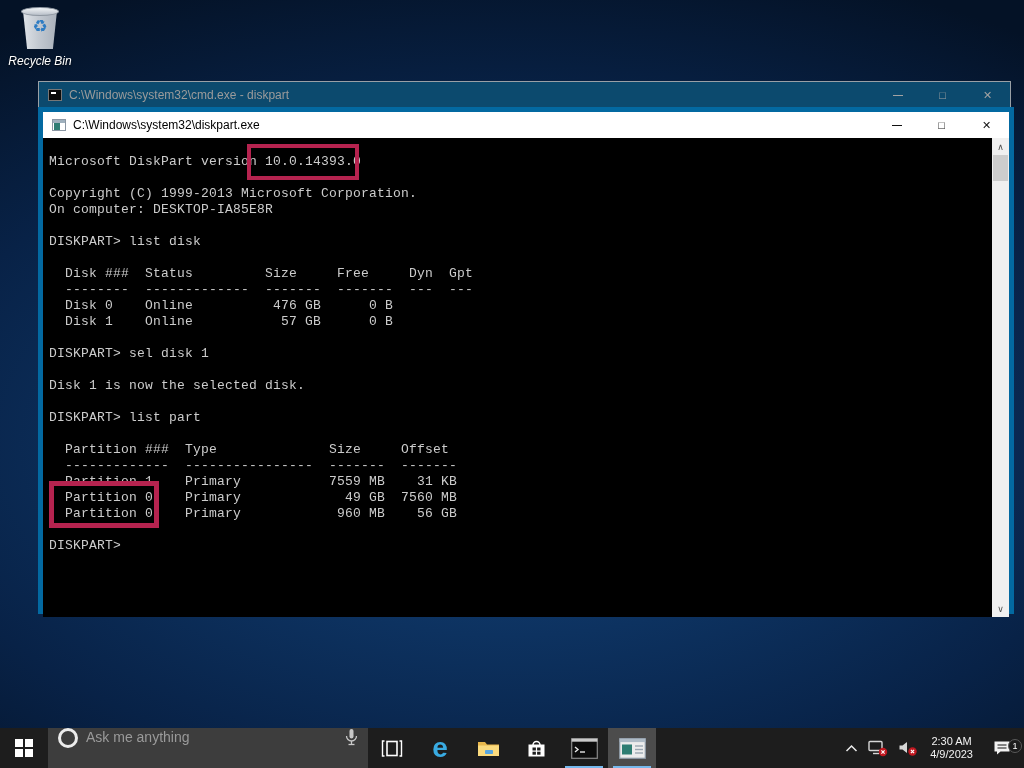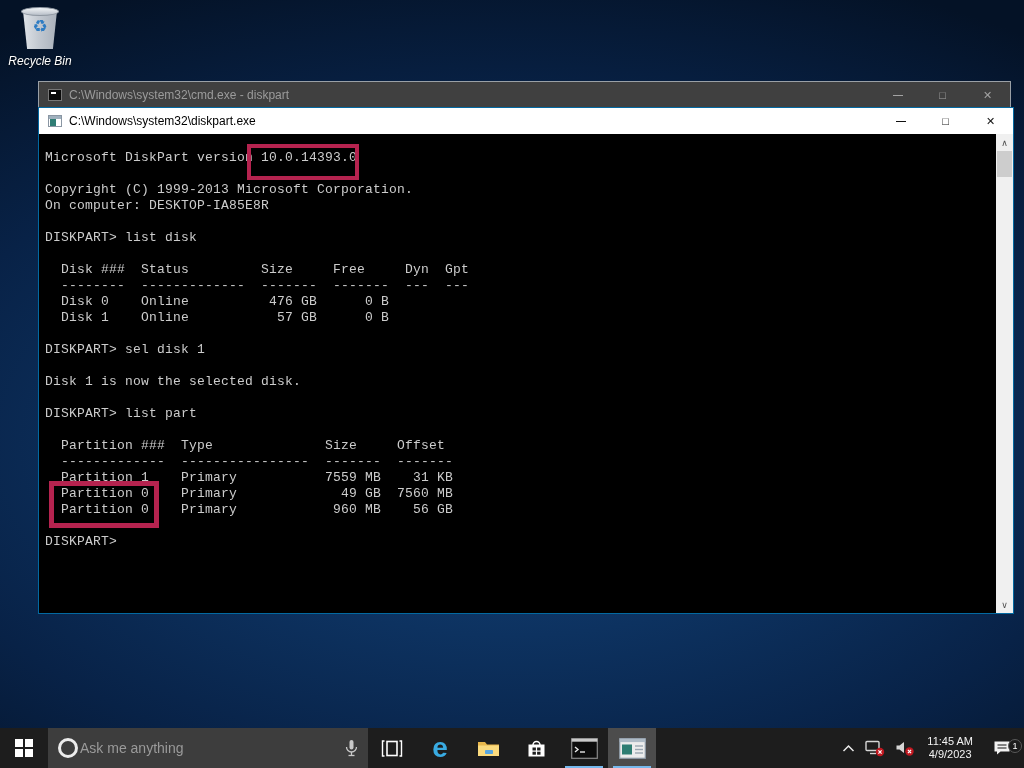--- a/index.html
+++ b/index.html
@@ -23,26 +23,26 @@
     position:absolute; left:1px; top:1px; width:38px; height:9px;
     background:linear-gradient(180deg,#f2f4f6,#b9c0c9); border-radius:50%;
     border:1px solid #8f97a1;
   }
   .bin-glyph { position:absolute; left:0; right:0; top:12px; color:#2e7cc3; font-size:17px; line-height:17px; }
   .recycle-label { margin-top:2px; font-size:12px; color:#fff; text-shadow:0 1px 2px rgba(0,0,0,.8);font-style:italic; }
 
   
   .back-window {
     position:absolute; left:38px; top:81px; width:973px; height:27px; z-index:10;
-    background:#404040; border:1px solid #9aa0a6; border-bottom:none;
+    background:#0c4a6e; border:1px solid #9aa0a6; border-bottom:none;
     display:flex; align-items:center; padding-left:9px;
   }
   .front-window {
     position:absolute; left:38px; top:107px; width:976px; height:507px; z-index:20;
-    border:1px solid #0369a1; background:#000;
+    border:5px solid #0369a1; background:#000;
   }
   .titlebar { height:26px; background:#fff; display:flex; align-items:center; padding-left:9px; }
   .tb-icon-cmd {
     width:14px; height:12px; background:#0a0a0a; border:1px solid #777; margin-right:7px; flex:0 0 auto;
     background-image: linear-gradient(#fff,#fff); background-size:5px 2px; background-repeat:no-repeat; background-position:2px 2px;
   }
   .tb-icon-diskpart {
     width:14px; height:12px; border:1px solid #8a96a3; margin-right:7px; flex:0 0 auto;
     background:
       linear-gradient(#2f7d74,#2f7d74) 1px 3px / 6px 7px no-repeat,
@@ -73,21 +73,21 @@
   .anno { position:absolute; z-index:40; border:4px solid #b5234f; background:transparent; }
   .anno-1 { left:247px; top:144px; width:112px; height:36px; }
   .anno-2 { left:49px; top:481px; width:110px; height:47px; border-width:5px; }
 
   
   .taskbar { position:absolute; left:0; bottom:0; width:1024px; height:40px; background:#1d1d1d; z-index:50;
     display:flex; align-items:stretch; }
   .tbar-cell { width:48px; position:relative; display:flex; align-items:center; justify-content:center; cursor:default; }
   .tbar-cell.active { background:#4c4c4c; }
   .run-underline { position:absolute; left:5px; right:5px; bottom:0; height:2px; background:#76b9ed; }
-  .search-box { width:320px; background:#3d3d3d; display:flex; align-items:center; padding:0 10px; gap:0; }
+  .search-box { width:320px; background:#3d3d3d; display:flex; align-items:flex-start; padding:0 10px; gap:6px; }
   .cortana-ring { width:20px; height:20px; border:3px solid #ececec; border-radius:50%; flex:0 0 auto; }
   .search-input { flex:1; border:none; outline:none; background:transparent; color:#c8c8c8; font-size:14px;
     font-family:"Liberation Sans",sans-serif; min-width:0; }
   .search-input::placeholder { color:#9a9a9a; opacity:1; }
   .edge-glyph { color:#39abe2; font-size:28px; font-weight:bold; line-height:28px; font-family:"Liberation Sans",sans-serif; }
 
   .tray { margin-left:auto; display:flex; align-items:center; }
   .tray-cell { position:relative; height:40px; display:flex; align-items:center; justify-content:center; padding:0 5px; cursor:default; }
   .clock { text-align:center; font-size:11px; line-height:13px; color:#f2f2f2; padding:0 7px; }
   .badge { position:absolute; right:2px; bottom:3px; width:14px; height:14px; border-radius:50%;
@@ -257,21 +257,21 @@
     </div>
     <div class="tray-cell">
       <svg width="20" height="17" viewBox="0 0 20 17">
         <path d="M1.5 5.5 h3 L9 2 v11 L4.5 9.5 h-3 z" fill="#d6d6d6"></path>
         <circle cx="14.5" cy="11.5" r="4.2" fill="#c01820"></circle>
         <path d="M12.9 9.9 l3.2 3.2 M16.1 9.9 l-3.2 3.2" stroke="#fff" stroke-width="1.2"></path>
       </svg>
     </div>
     <div class="tray-cell clock">
       <div>
-        <div>11:45 AM</div>
+        <div>2:30 AM</div>
         <div>4/9/2023</div>
       </div>
     </div>
     <div class="tbar-cell" style="width:44px;">
       <svg width="19" height="16" viewBox="0 0 19 16">
         <path d="M1.5 1.5 h15 v10 h-9 l-3.5 3 v-3 h-2.5 z" fill="#f2f2f2"></path>
         <line x1="4.5" y1="5" x2="13.5" y2="5" stroke="#3a3a3a" stroke-width="1.2"></line>
         <line x1="4.5" y1="8" x2="13.5" y2="8" stroke="#3a3a3a" stroke-width="1.2"></line>
       </svg>
       <span class="badge">1</span>

